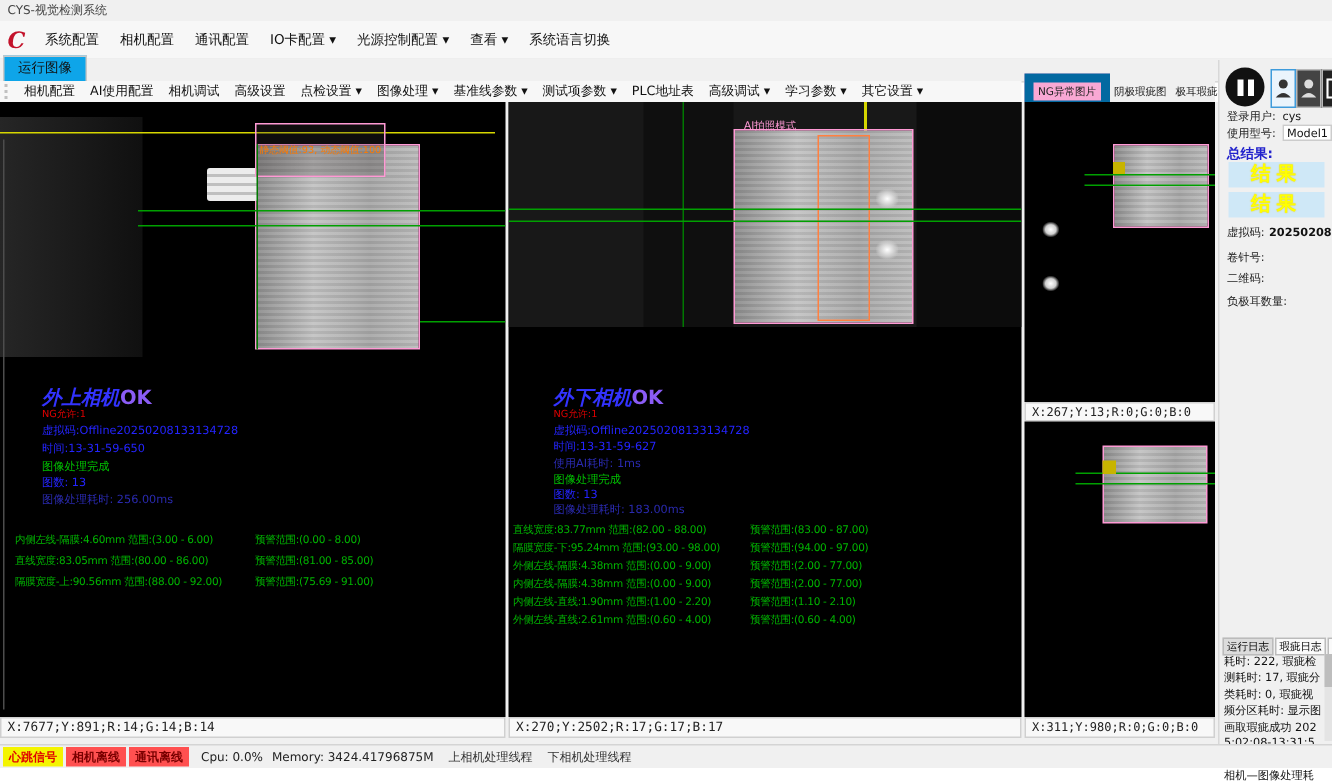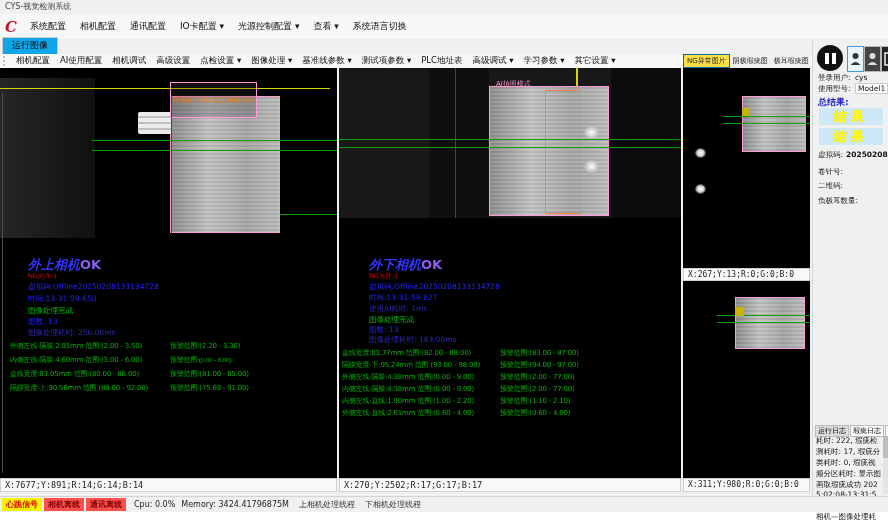--- a/index.html
+++ b/index.html
@@ -43,21 +43,21 @@
   .ginfo{color:#00c000;font-size:7.5px;white-space:nowrap;}
   .dinfo{color:#2a2ab0;font-size:7.5px;white-space:nowrap;}
   .mrow{position:absolute;left:0;width:100%;height:10px;}
   .mtext,.mwarn{position:absolute;top:0;font-size:7px;color:#00b400;white-space:nowrap;letter-spacing:-0.2px;}
   .thresh{border:1px solid #ff9ad5;color:#ff7a00;font-size:6.5px;white-space:nowrap;
           padding:12px 2px;line-height:10px;background:rgba(60,50,50,0.25);}
   .ai-label{color:#ff9ad5;font-size:7px;white-space:nowrap;}
   .rtabs{left:683px;top:54px;width:127px;height:14px;display:flex;align-items:center;background:#f0f0f0;
          font-size:7px;color:#222;}
   .rtab{padding:1px 3px;white-space:nowrap;}
-  .rtab.sel{background:#fde047;border:1px solid #0369a1;}
+  .rtab.sel{background:#f9a8d4;border:6px solid #0369a1;}
   
   .sidebar{left:812px;top:40px;width:76px;height:456px;background:#f0f0f0;border-left:1px solid #d8d8d8;box-sizing:border-box;}
   .sbtn{position:absolute;background:#f6f6f6;border:1px solid #b8b8b8;display:flex;align-items:center;justify-content:center;}
   .sbtn.sel{border:1px solid #3e9bdb;background:#eaf4fc;}
   .pausebtn{position:absolute;width:26px;height:26px;border-radius:50%;background:#111;
             display:flex;align-items:center;justify-content:center;gap:3px;}
   .pausebtn i{display:block;width:4px;height:11px;background:#fff;}
   .slabel{position:absolute;font-size:7.5px;color:#222;white-space:nowrap;}
   .svalue{position:absolute;font-size:7.5px;color:#111;white-space:nowrap;}
   .sblue{color:#2222cc;font-weight:bold;}
@@ -143,27 +143,23 @@
   <div class="abs ptitle" style="left:28px;top:188px;">
     <span>外上相机</span><span class="ok">OK</span>
   </div>
   <div class="abs ng" style="left:28px;top:204px;">NG允许:1</div>
   <div class="abs binfo" style="left:28px;top:214px;">虚拟码:Offline20250208133134728</div>
   <div class="abs binfo" style="left:28px;top:226px;">时间:13-31-59-650</div>
   <div class="abs ginfo" style="left:28px;top:238px;">图像处理完成</div>
   <div class="abs binfo" style="left:28px;top:249px;">图数: 13</div>
   <div class="abs dinfo" style="left:28px;top:260px;">图像处理耗时: 256.00ms</div>
 
-  <div class="mrow" style="top:273px;">
-    <span class="mtext" style="left:10px;">外侧左线-隔膜:2.91mm 范围:(2.00 - 3.50)</span>
-    <span class="mwarn" style="left:170px;">预警范围:(2.20 - 3.30)</span>
-  </div>
   <div class="mrow" style="top:287px;">
     <span class="mtext" style="left:10px;">内侧左线-隔膜:4.60mm 范围:(3.00 - 6.00)</span>
-    <span class="mwarn" style="left:170px;font-family:Liberation Serif, serif;">预警范围:(0.00 - 8.00)</span>
+    <span class="mwarn" style="left:170px;">预警范围:(0.00 - 8.00)</span>
   </div>
   <div class="mrow" style="top:301px;">
     <span class="mtext" style="left:10px;">直线宽度:83.05mm 范围:(80.00 - 86.00)</span>
     <span class="mwarn" style="left:170px;">预警范围:(81.00 - 85.00)</span>
   </div>
   <div class="mrow" style="top:315px;">
     <span class="mtext" style="left:10px;">隔膜宽度-上:90.56mm 范围:(88.00 - 92.00)</span>
     <span class="mwarn" style="left:170px;">预警范围:(75.69 - 91.00)</span>
   </div>
 </div>

